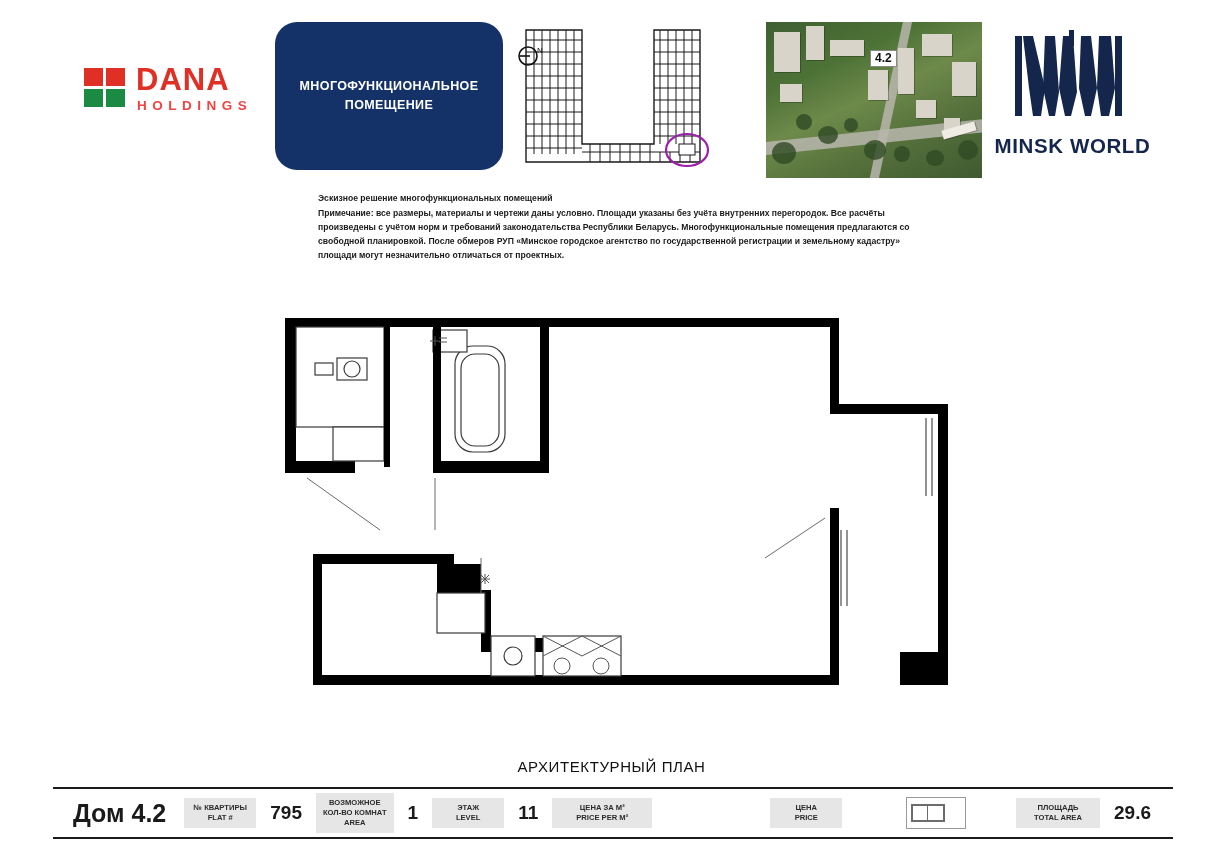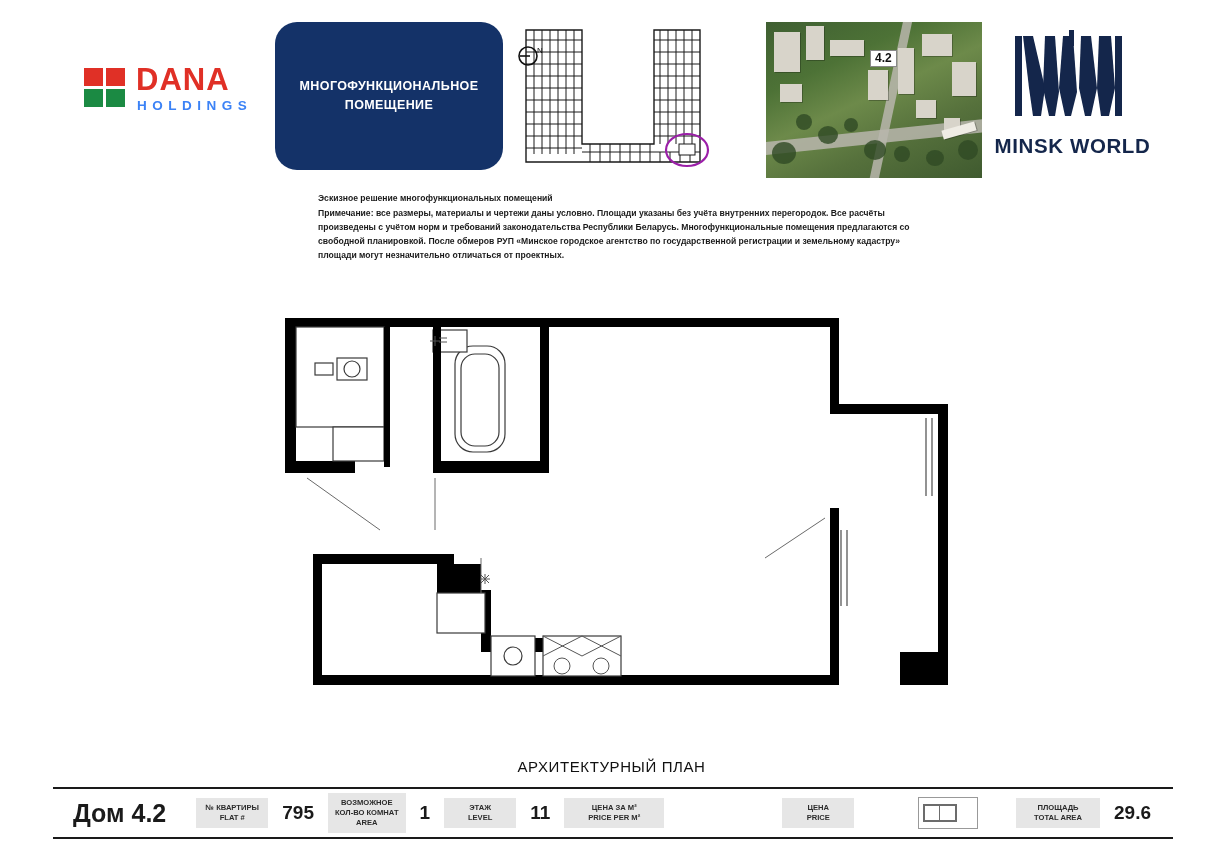--- a/index.html
+++ b/index.html
@@ -51,21 +51,21 @@
     letter-spacing: 1px;
     color: #e03026;
     font-family: "Liberation Sans", sans-serif;
   }
   .dana-sub {
     position: absolute;
     left: 53px; top: 34px;
     font-size: 13.5px;
     font-weight: bold;
     letter-spacing: 5.5px;
-    color: #3b82f6;
+    color: #ef4444;
   }
 
   
   .blue-block {
     position: absolute;
     left: 275px; top: 22px;
     width: 228px; height: 148px;
     background: #143268;
     display: flex;
     align-items: center;
@@ -184,21 +184,21 @@
     height: 48px;
     border-top: 2px solid #1a1a1a;
     border-bottom: 2px solid #1a1a1a;
     display: flex;
     align-items: center;
   }
   .house-label {
     font-size: 25px;
     font-weight: bold;
     padding-left: 20px;
-    padding-right: 30px;
+    padding-right: 18px;
     white-space: nowrap;
   }
   .f-cell-label {
     background: #e6e6e6;
     color: #2b2b2b;
     font-size: 7.6px;
     font-weight: bold;
     line-height: 1.35;
     text-align: center;
     padding: 5px 7px;

